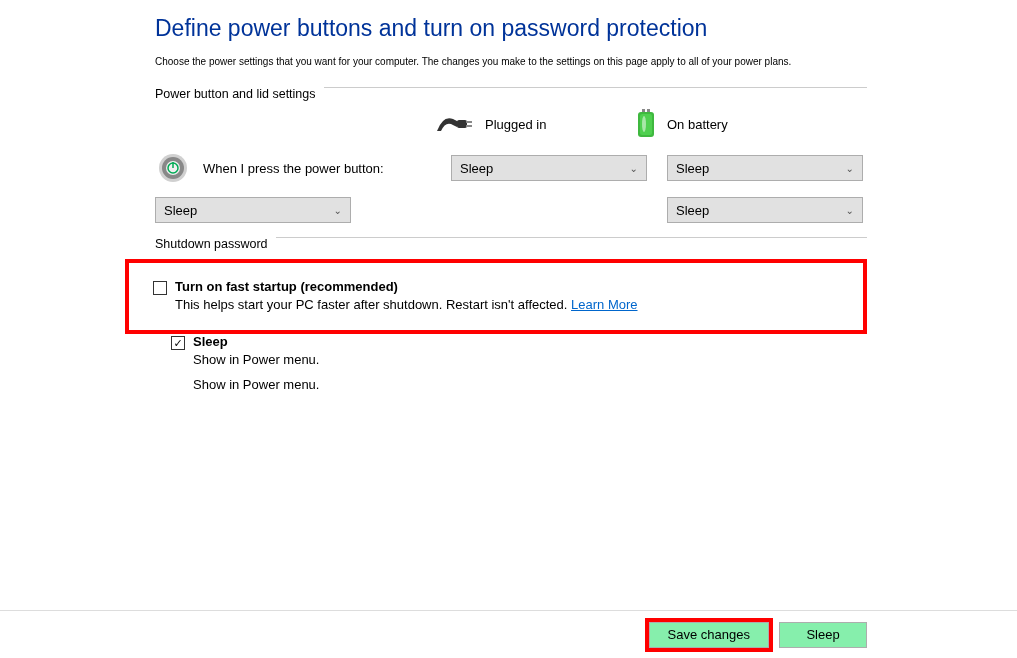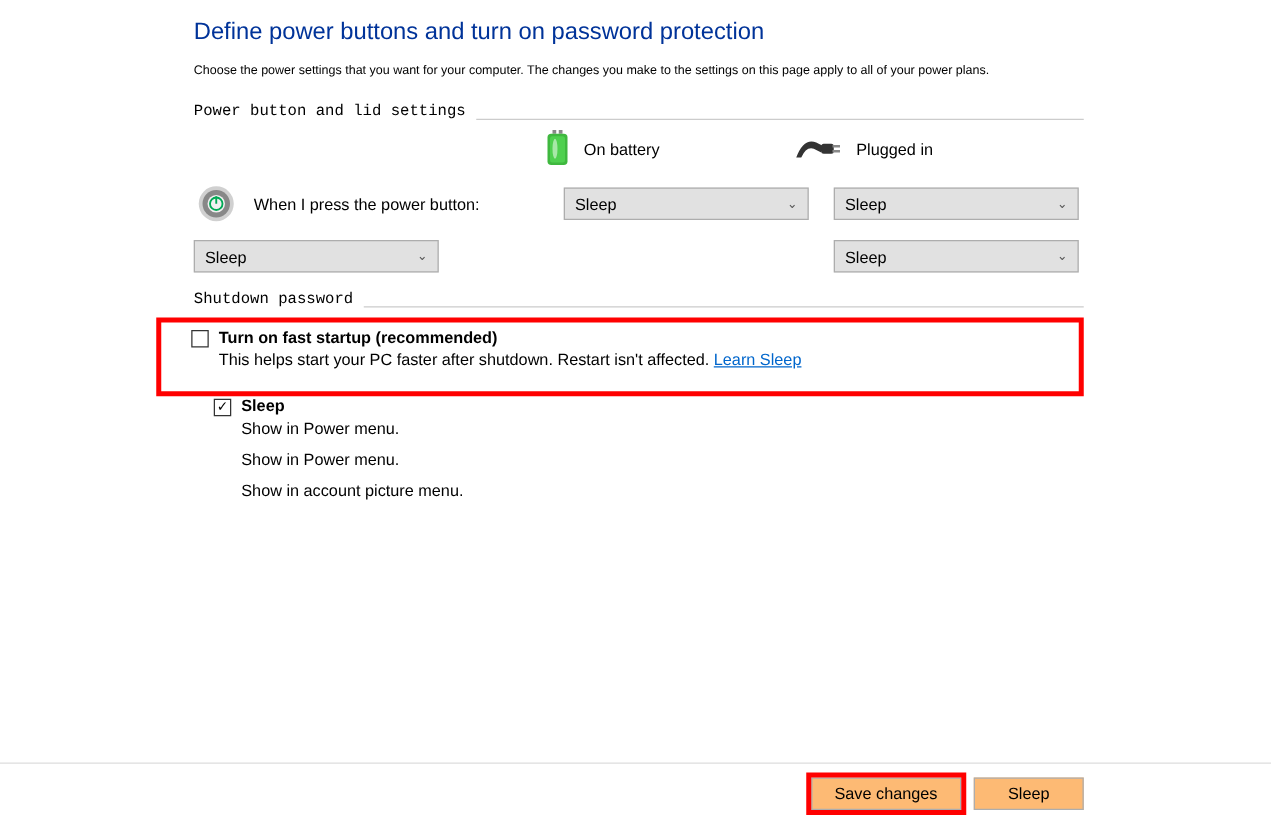--- a/index.html
+++ b/index.html
@@ -14,39 +14,38 @@
       width: 1017px;
       height: 658px;
       color: #000;
       position: relative;
     }
     .content {
       padding: 10px 150px 10px 155px;
     }
     .page-title {
       color: #003399;
-      font-size: 19px;
+      font-size: 23px;
       font-weight: 400;
       margin-bottom: 12px;
       margin-top: 5px;
     }
     .page-subtitle {
       color: #000;
       font-size: 10px;
       line-height: 1.5;
       margin-bottom: 18px;
     }
     .section-header {
       color: #000;
       font-size: 12.5px;
       margin-bottom: 8px;
       display: flex;
-      align-items: flex-end;
+      align-items: flex-start;
       gap: 8px;
-      font-family: Liberation Mono, monospace;
     }
     .section-header .line {
       flex: 1;
       height: 1px;
       background: #ccc;
     }
     .header-row {
       display: flex;
       align-items: center;
       margin: 8px 0 14px 0;
@@ -97,21 +96,21 @@
     }
     .dropdown .chevron {
       font-size: 10px;
       color: #555;
     }
     .shutdown-section {
       margin-top: 14px;
     }
     .highlight-box {
       border: 4px solid #ff0000;
-      padding: 4px 8px 8px 8px;
+      padding: 16px 8px 8px 8px;
       margin-left: -30px;
     }
     .checkbox-row {
       display: flex;
       align-items: flex-start;
       gap: 8px;
       margin-bottom: 2px;
       margin-left: 16px;
     }
     .checkbox {
@@ -156,21 +155,21 @@
       display: flex;
       justify-content: flex-end;
       align-items: center;
       padding-right: 150px;
       gap: 10px;
     }
     .btn {
       height: 26px;
       min-width: 88px;
       padding: 0 18px;
-      background: #fdba74;
+      background: #86efac;
       border: 1px solid #adadad;
       font-size: 13px;
       display: flex;
       align-items: center;
       justify-content: center;
       cursor: pointer;
       text-align: center;
     }
     .btn-highlight {
       outline: 4px solid #ff0000;
@@ -186,38 +185,38 @@
   <div class="page-title">Define power buttons and turn on password protection</div>
   <div class="page-subtitle">Choose the power settings that you want for your computer. The changes you make to the settings on this page apply to all of your power plans.</div>
 
   <div class="section-header">
     <span>Power button and lid settings</span>
     <span class="line"></span>
   </div>
 
   <div class="header-row">
     <div class="spacer"></div>
+    <div class="header-col">
+      <svg class="plug-icon-svg" width="40" height="22" viewBox="0 0 40 22">
+        <path d="M2 18 Q 8 2 18 6 L 24 9 L 22 14 L 16 11 Q 10 9 6 18 Z" fill="#333"></path>
+        <rect x="22" y="7" width="10" height="8" rx="2" fill="#333"></rect>
+        <rect x="31" y="8" width="6" height="2" fill="#888"></rect>
+        <rect x="31" y="12" width="6" height="2" fill="#888"></rect>
+      </svg>
+      <span>Plugged in</span>
+    </div>
     <div class="header-col">
       <svg class="battery-icon-svg" width="22" height="30" viewBox="0 0 22 30">
         <rect x="7" y="0" width="3" height="3" fill="#888"></rect>
         <rect x="12" y="0" width="3" height="3" fill="#888"></rect>
         <rect x="3" y="3" width="16" height="25" rx="3" fill="#3fb83f"></rect>
         <rect x="5" y="5" width="12" height="21" rx="2" fill="#4fd04f"></rect>
         <ellipse cx="9" cy="15" rx="2" ry="8" fill="#ffffff" opacity="0.5"></ellipse>
       </svg>
       <span>On battery</span>
-    </div>
-    <div class="header-col">
-      <svg class="plug-icon-svg" width="40" height="22" viewBox="0 0 40 22">
-        <path d="M2 18 Q 8 2 18 6 L 24 9 L 22 14 L 16 11 Q 10 9 6 18 Z" fill="#333"></path>
-        <rect x="22" y="7" width="10" height="8" rx="2" fill="#333"></rect>
-        <rect x="31" y="8" width="6" height="2" fill="#888"></rect>
-        <rect x="31" y="12" width="6" height="2" fill="#888"></rect>
-      </svg>
-      <span>Plugged in</span>
     </div>
   </div>
 
   <div class="option-row">
     <div class="option-label-area">
       <span class="icon-wrap">
         <svg class="power-icon-svg" width="30" height="30" viewBox="0 0 30 30">
           <circle cx="15" cy="15" r="14" fill="#d0d0d0"></circle>
           <circle cx="15" cy="15" r="11" fill="#888"></circle>
           <circle cx="15" cy="15" r="7" fill="#f0f0f0"></circle>
@@ -253,32 +252,31 @@
       <span>Shutdown password</span>
       <span class="line"></span>
     </div>
 
     <div class="highlight-box">
       <div class="checkbox-row">
         <div class="checkbox"></div>
         <span class="checkbox-label">Turn on fast startup (recommended)</span>
       </div>
       <div class="checkbox-desc">
-        <span>This helps start your PC faster after shutdown. Restart isn't affected. </span><span class="learn-more">Learn Sleep</span>
+        <span>This helps start your PC faster after shutdown. Restart isn't affected. </span><span class="learn-more">Learn More</span>
       </div>
     </div>
 
     <div class="checkbox-row">
       <div class="checkbox checked"></div>
       <span class="checkbox-label">Sleep</span>
     </div>
     <div class="checkbox-desc">Show in Power menu.</div>
 
     <div class="checkbox-desc">Show in Power menu.</div>
 
-    <div class="checkbox-desc">Show in account picture menu.</div>
   </div>
 </div>
 
 <div class="footer">
   <div class="btn btn-highlight">Save changes</div>
   <div class="btn">Sleep</div>
 </div>
 
 </body></html>

